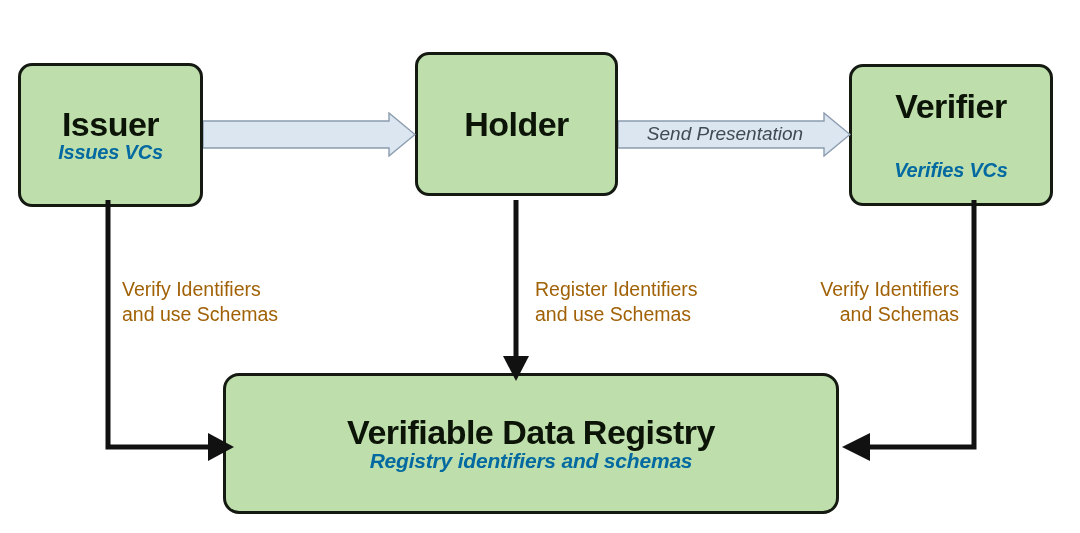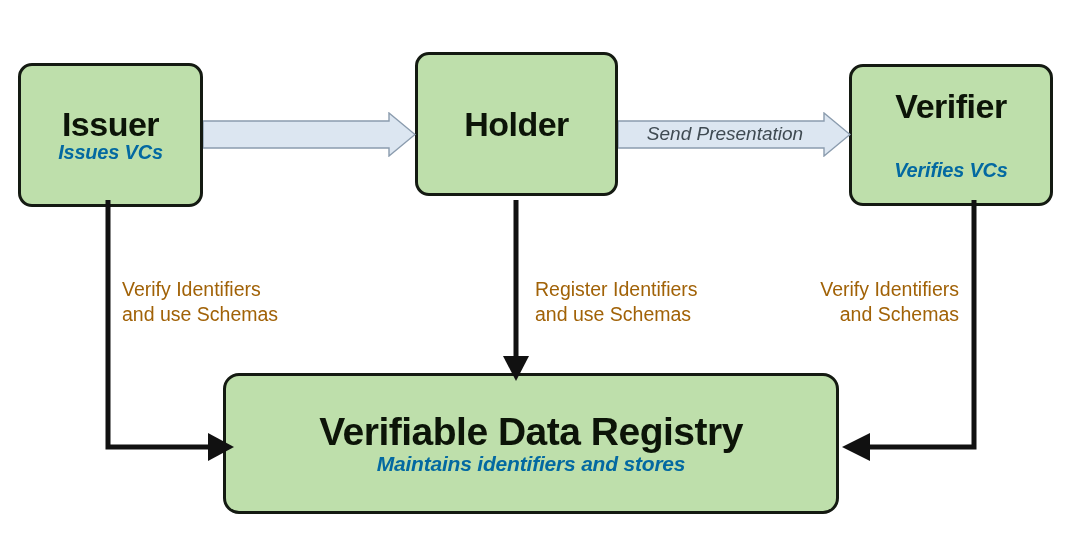--- a/index.html
+++ b/index.html
@@ -48,21 +48,21 @@
   #node-holder   { left: 415px; top: 52px;  width: 203px; height: 144px; }
   #node-verifier { left: 849px; top: 64px;  width: 204px; height: 142px; gap: 36px; }
   #node-registry { left: 223px; top: 373px; width: 616px; height: 141px; border-radius: 16px; }
 
   #node-issuer .title   { font-size: 34px; }
   #node-issuer .subtitle{ font-size: 20px; margin-top: 1px; }
   #node-holder .title   { font-size: 34px; }
   #node-holder .subtitle{ font-size: 20px; margin-top: 1px; }
   #node-verifier .title { font-size: 34px; }
   #node-verifier .subtitle{ font-size: 20px; margin-top: 1px; }
-  #node-registry .title { font-size: 39px; }
+  #node-registry .title { font-size: 34px; }
   #node-registry .subtitle{ font-size: 21px; margin-top: 1px; }
 
   
   .block-arrow {
     position: absolute;
     display: block;
   }
   .block-arrow-label {
     position: absolute;
     color: #3f4a52;
@@ -107,21 +107,21 @@
     <div class="title">Holder</div>
   </div>
 
   <div class="node" id="node-verifier">
     <div class="title">Verifier</div>
     <div class="subtitle">Verifies VCs</div>
   </div>
 
   <div class="node" id="node-registry">
     <div class="title">Verifiable Data Registry</div>
-    <div class="subtitle">Maintains identifiers and stores</div>
+    <div class="subtitle">Registry identifiers and schemas</div>
   </div>
 
   <svg class="block-arrow" id="arrow-issue-credentials" viewBox="0 0 213 45">
     <polygon points="0,9 186,9 186,1 212,22.5 186,44 186,36 0,36" fill="#dce6f1" stroke="#8b9cae" stroke-width="1.4"></polygon>
   </svg>
 
   <svg class="block-arrow" id="arrow-send-presentation" viewBox="0 0 233 45">
     <polygon points="0,9 206,9 206,1 232,22.5 206,44 206,36 0,36" fill="#dce6f1" stroke="#8b9cae" stroke-width="1.4"></polygon>
   </svg>
   <div class="block-arrow-label" id="label-send-presentation">Send Presentation</div>

